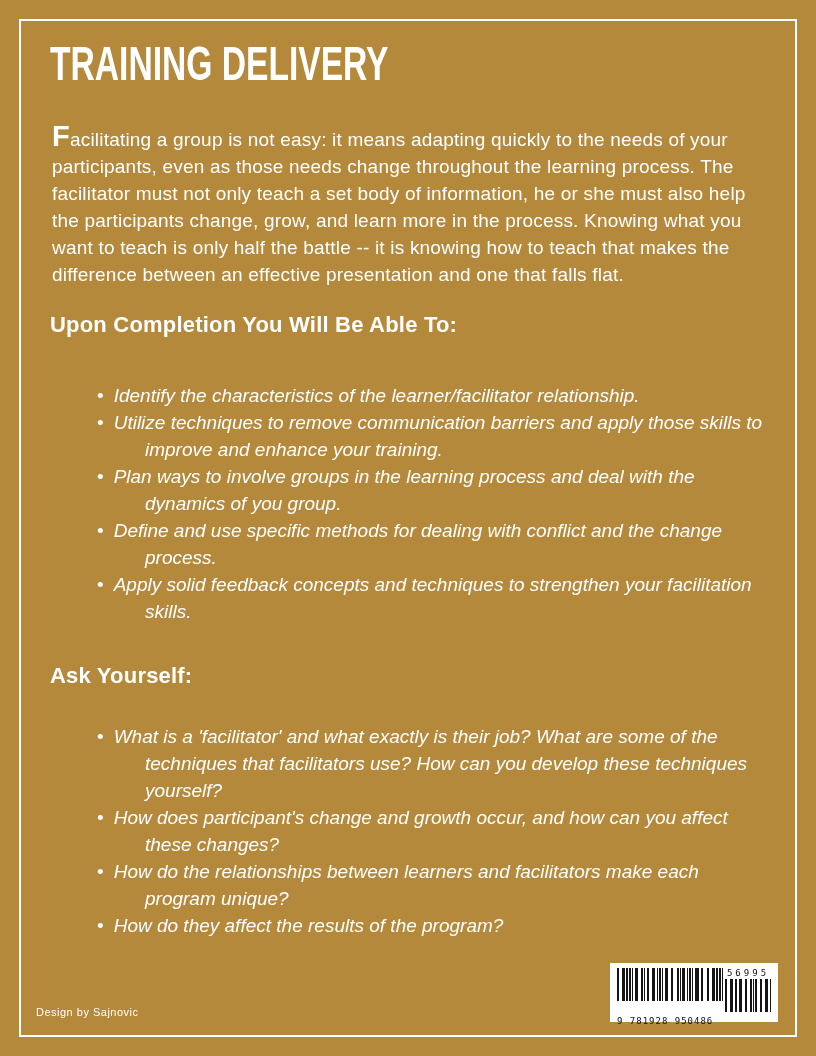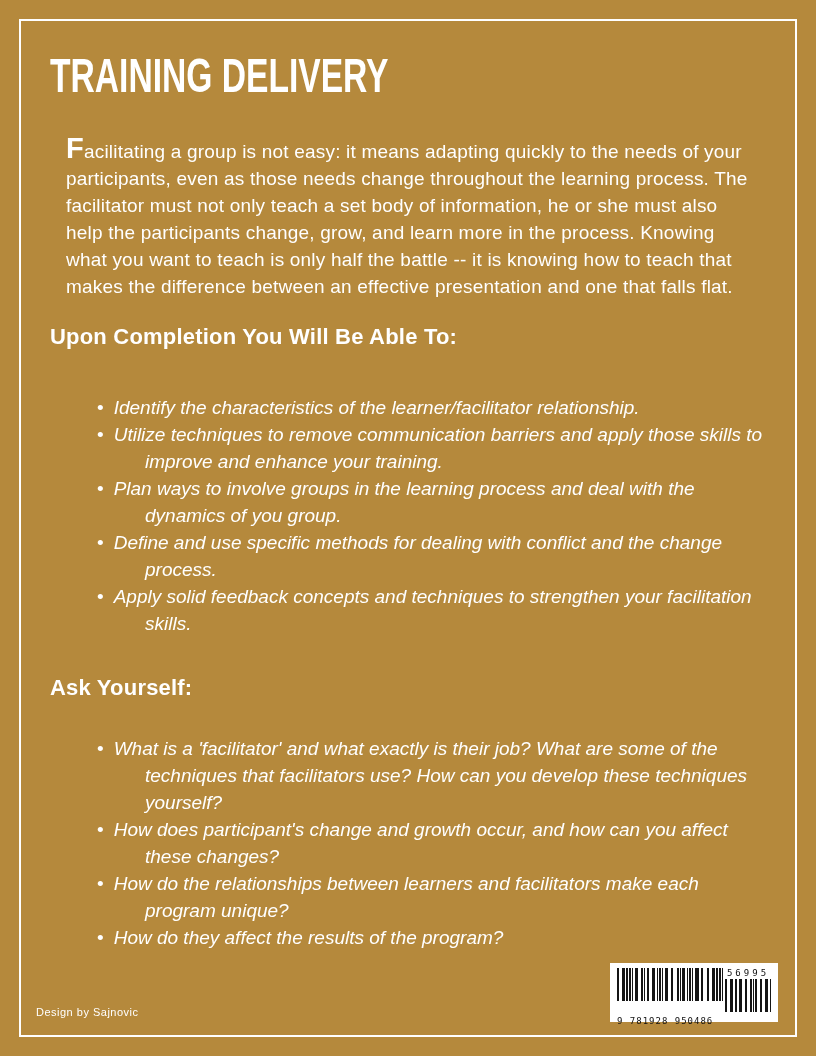--- a/index.html
+++ b/index.html
@@ -13,34 +13,34 @@
     color: #ffffff;
   }
   .border-frame {
     position: absolute;
     top: 19px; left: 19px; right: 19px; bottom: 19px;
     border: 2px solid #ffffff;
     pointer-events: none;
   }
   .content {
     position: absolute;
-    top: 52px; left: 50px; right: 50px;
+    top: 40px; left: 50px; right: 50px;
   }
   h1.title {
     margin: 0;
     font-size: 48px;
     font-weight: bold;
     line-height: 1;
     letter-spacing: 0px;
     transform: scaleX(0.70);
     transform-origin: left center;
     white-space: nowrap;
   }
   p.intro {
-    margin: 16px;
+    margin: 2px;
     font-size: 19px;
     line-height: 27px;
     letter-spacing: 0.2px;
   }
   p.intro.first  { margin-top: 38px; }
   p.intro.second { margin-top: 32px; }
   .lead-cap {
     font-size: 29px;
     font-weight: bold;
     line-height: 0;

